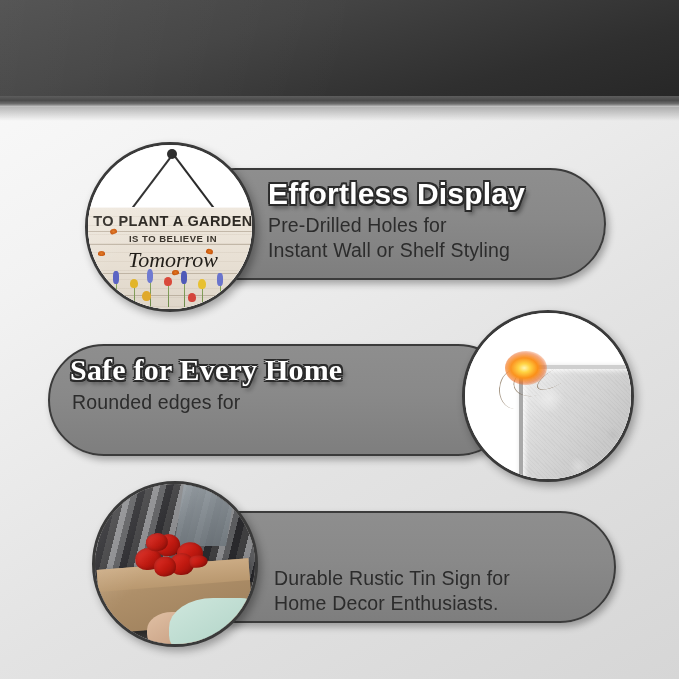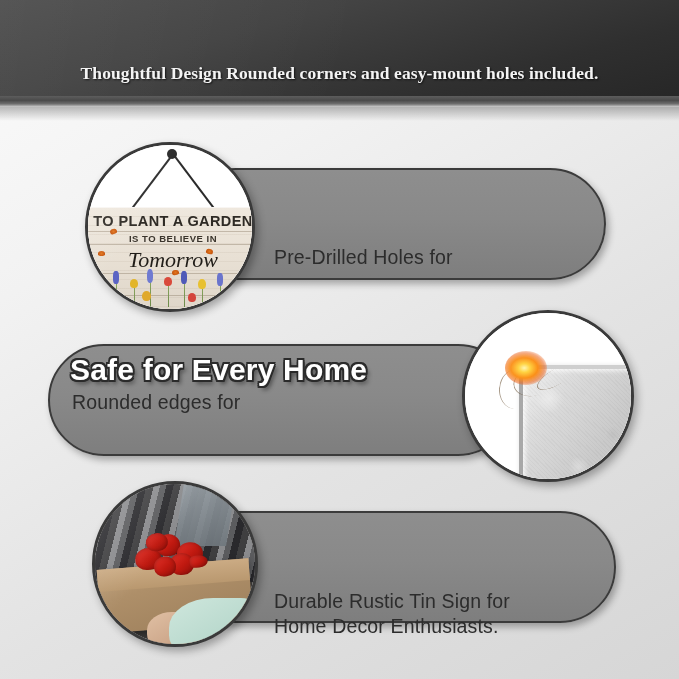--- a/index.html
+++ b/index.html
@@ -113,39 +113,39 @@
     white-space: nowrap;
   }
 
   
   #panel-1 {
     left: 180px; top: 168px;
     width: 426px; height: 112px;
     border-radius: 56px;
   }
   #panel-1-title { left: 268px; top: 177px; }
-  #panel-1-sub   { left: 274px; top: 213px; margin-top: 32px; }
+  #panel-1-sub   { left: 268px; top: 213px; }
 
   
   #panel-2 {
     left: 48px; top: 344px;
     width: 466px; height: 112px;
     border-radius: 56px;
   }
-  #panel-2-title { left: 70px; top: 353px; }
+  #panel-2-title { left: 70px; top: 353px; font-family: Liberation Serif, serif; }
   #panel-2-sub   { left: 72px; top: 390px; }
 
   
   #panel-3 {
     left: 180px; top: 511px;
     width: 436px; height: 112px;
     border-radius: 56px;
   }
   #panel-3-title { left: 272px; top: 520px; }
-  #panel-3-sub   { left: 274px; top: 589px; }
+  #panel-3-sub   { left: 274px; top: 566px; }
 
   
   .circle {
     position: absolute;
     border-radius: 50%;
     border: 3px solid #3a3a3a;
     overflow: hidden;
     background: #ffffff;
     box-shadow: 3px 4px 8px rgba(0,0,0,.32);
   }
@@ -325,25 +325,26 @@
 </style>
 </head>
 <body>
 
 <div id="infographic">
 
   <div id="header-band"></div>
   <div id="header-strip"></div>
   <div id="header-shadow"></div>
 
-  <div id="page-subtitle">Thoughtful Design Rounded corners and easy-mount holes included.</div>
 
   <div id="panel-1" class="panel"></div>
+  <div id="panel-1-title" class="panel-title">Effortless Display</div>
   <div id="panel-1-sub" class="panel-sub">
     <div>Pre-Drilled Holes for</div>
+    <div>Instant Wall or Shelf Styling</div>
   </div>
 
   <div id="circle-1" class="circle">
     <div class="circle-inner">
       <div id="art-sign-bg"></div>
 
       <div id="cord-left" class="sign-cord"></div>
       <div id="cord-right" class="sign-cord"></div>
       <div id="cord-knob"></div>
 

